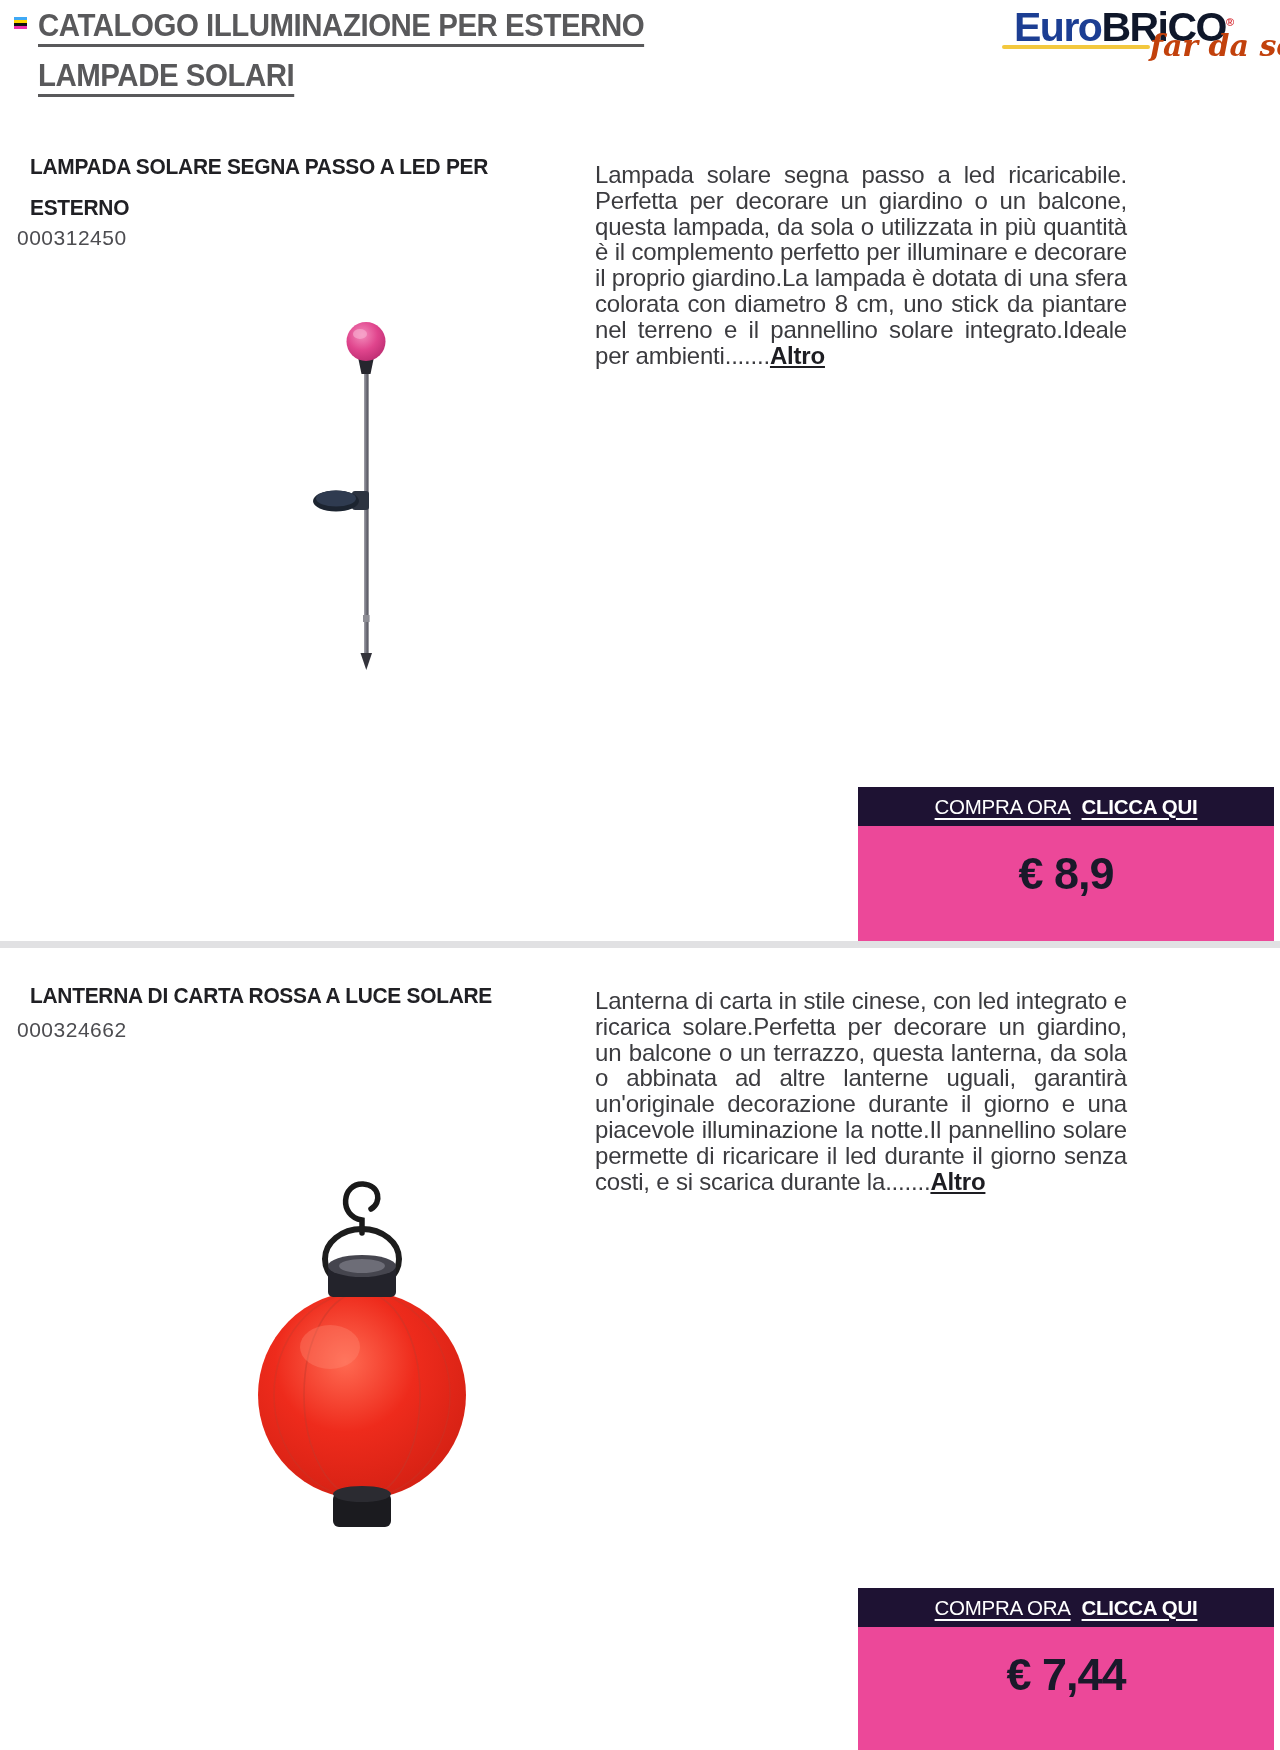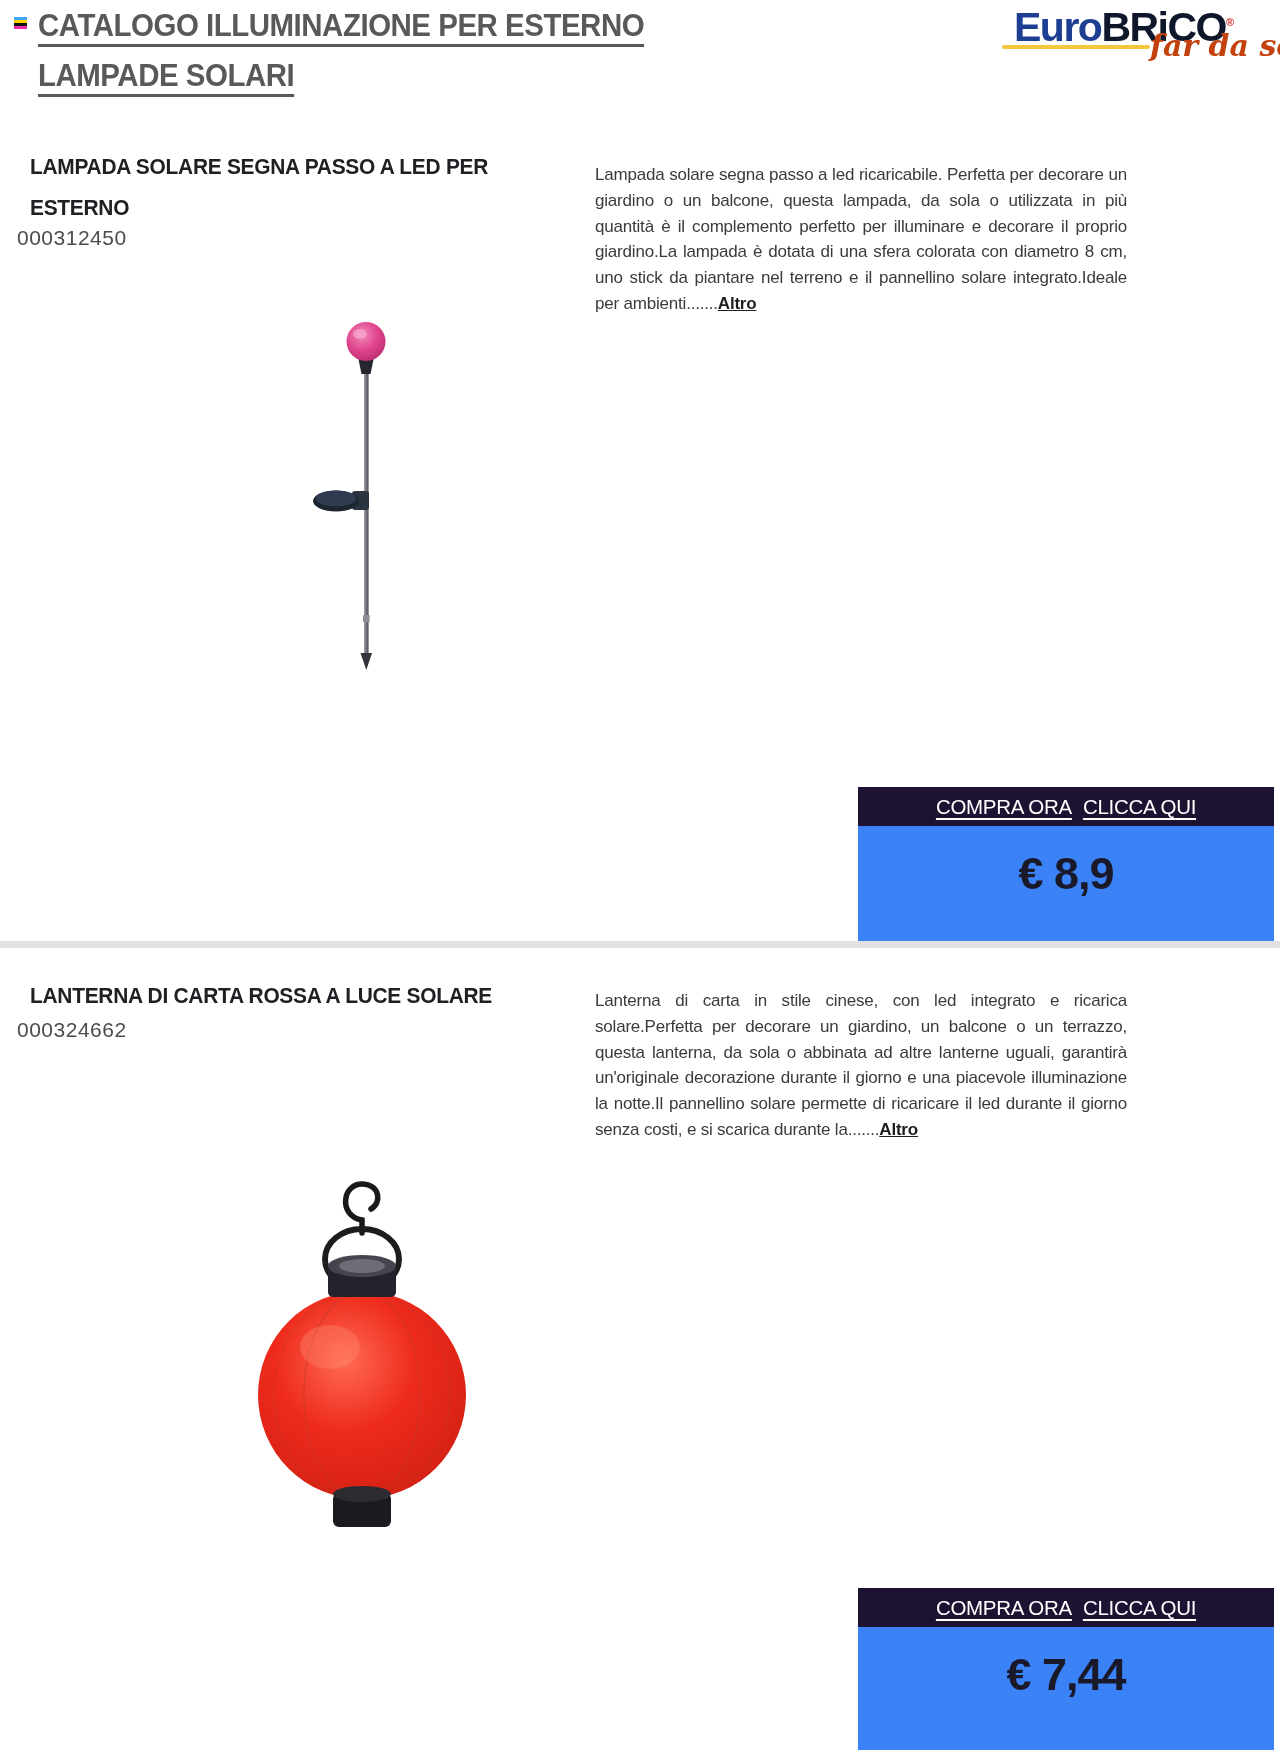--- a/index.html
+++ b/index.html
@@ -40,36 +40,36 @@
   
   .prod-title {
     left:30px; width:520px; color:#202024; font-weight:bold; font-size:22.5px;
     line-height:41px; letter-spacing:-0.3px; transform:scaleX(0.93); transform-origin:left top;
   }
   .prod-title.one-line { white-space:nowrap; width:auto; }
   .prod-code { left:17px; font-size:21px; color:#4c4c50; letter-spacing:0.5px; }
 
   
   .desc {
-    left:595px; width:532px; font-size:17px; line-height:25.8px;
+    left:595px; width:532px; font-size:24px; line-height:25.8px;
     color:#3b3b3f; text-align:justify; letter-spacing:-0.2px;
   }
   .more-link { color:#1d1d22; font-weight:bold; text-decoration:underline; cursor:pointer; }
 
   
   .pricebox { left:858px; width:416px; }
   .pricebar {
     height:39px; background:#1e1233; color:#ffffff; display:flex;
     align-items:center; justify-content:center; gap:11px;
     font-size:20.5px; letter-spacing:-0.3px; cursor:pointer;
   }
   .pricebar span { text-decoration:underline; text-underline-offset:4px; text-decoration-thickness:2px; white-space:nowrap; }
   .buy-label { font-weight:normal; }
-  .click-label { font-weight:normal; }
-  .priceyellow { background:#3b82f6; text-align:center; padding-top:22px; }
+  .click-label { font-weight:bold; }
+  .priceyellow { background:#ec4899; text-align:center; padding-top:22px; }
   .priceyellow.h1 { height:121px; }
   .priceyellow.h2 { height:165px; }
   .price-value { font-size:45px; font-weight:bold; color:#19192a; letter-spacing:-1px; }
 
   
   .separator { left:0; top:941px; width:1280px; height:7px; background:#e1e1e3; }
 
   
   .img1 { left:240px; top:270px; }
   .img2 { left:230px; top:1175px; }

